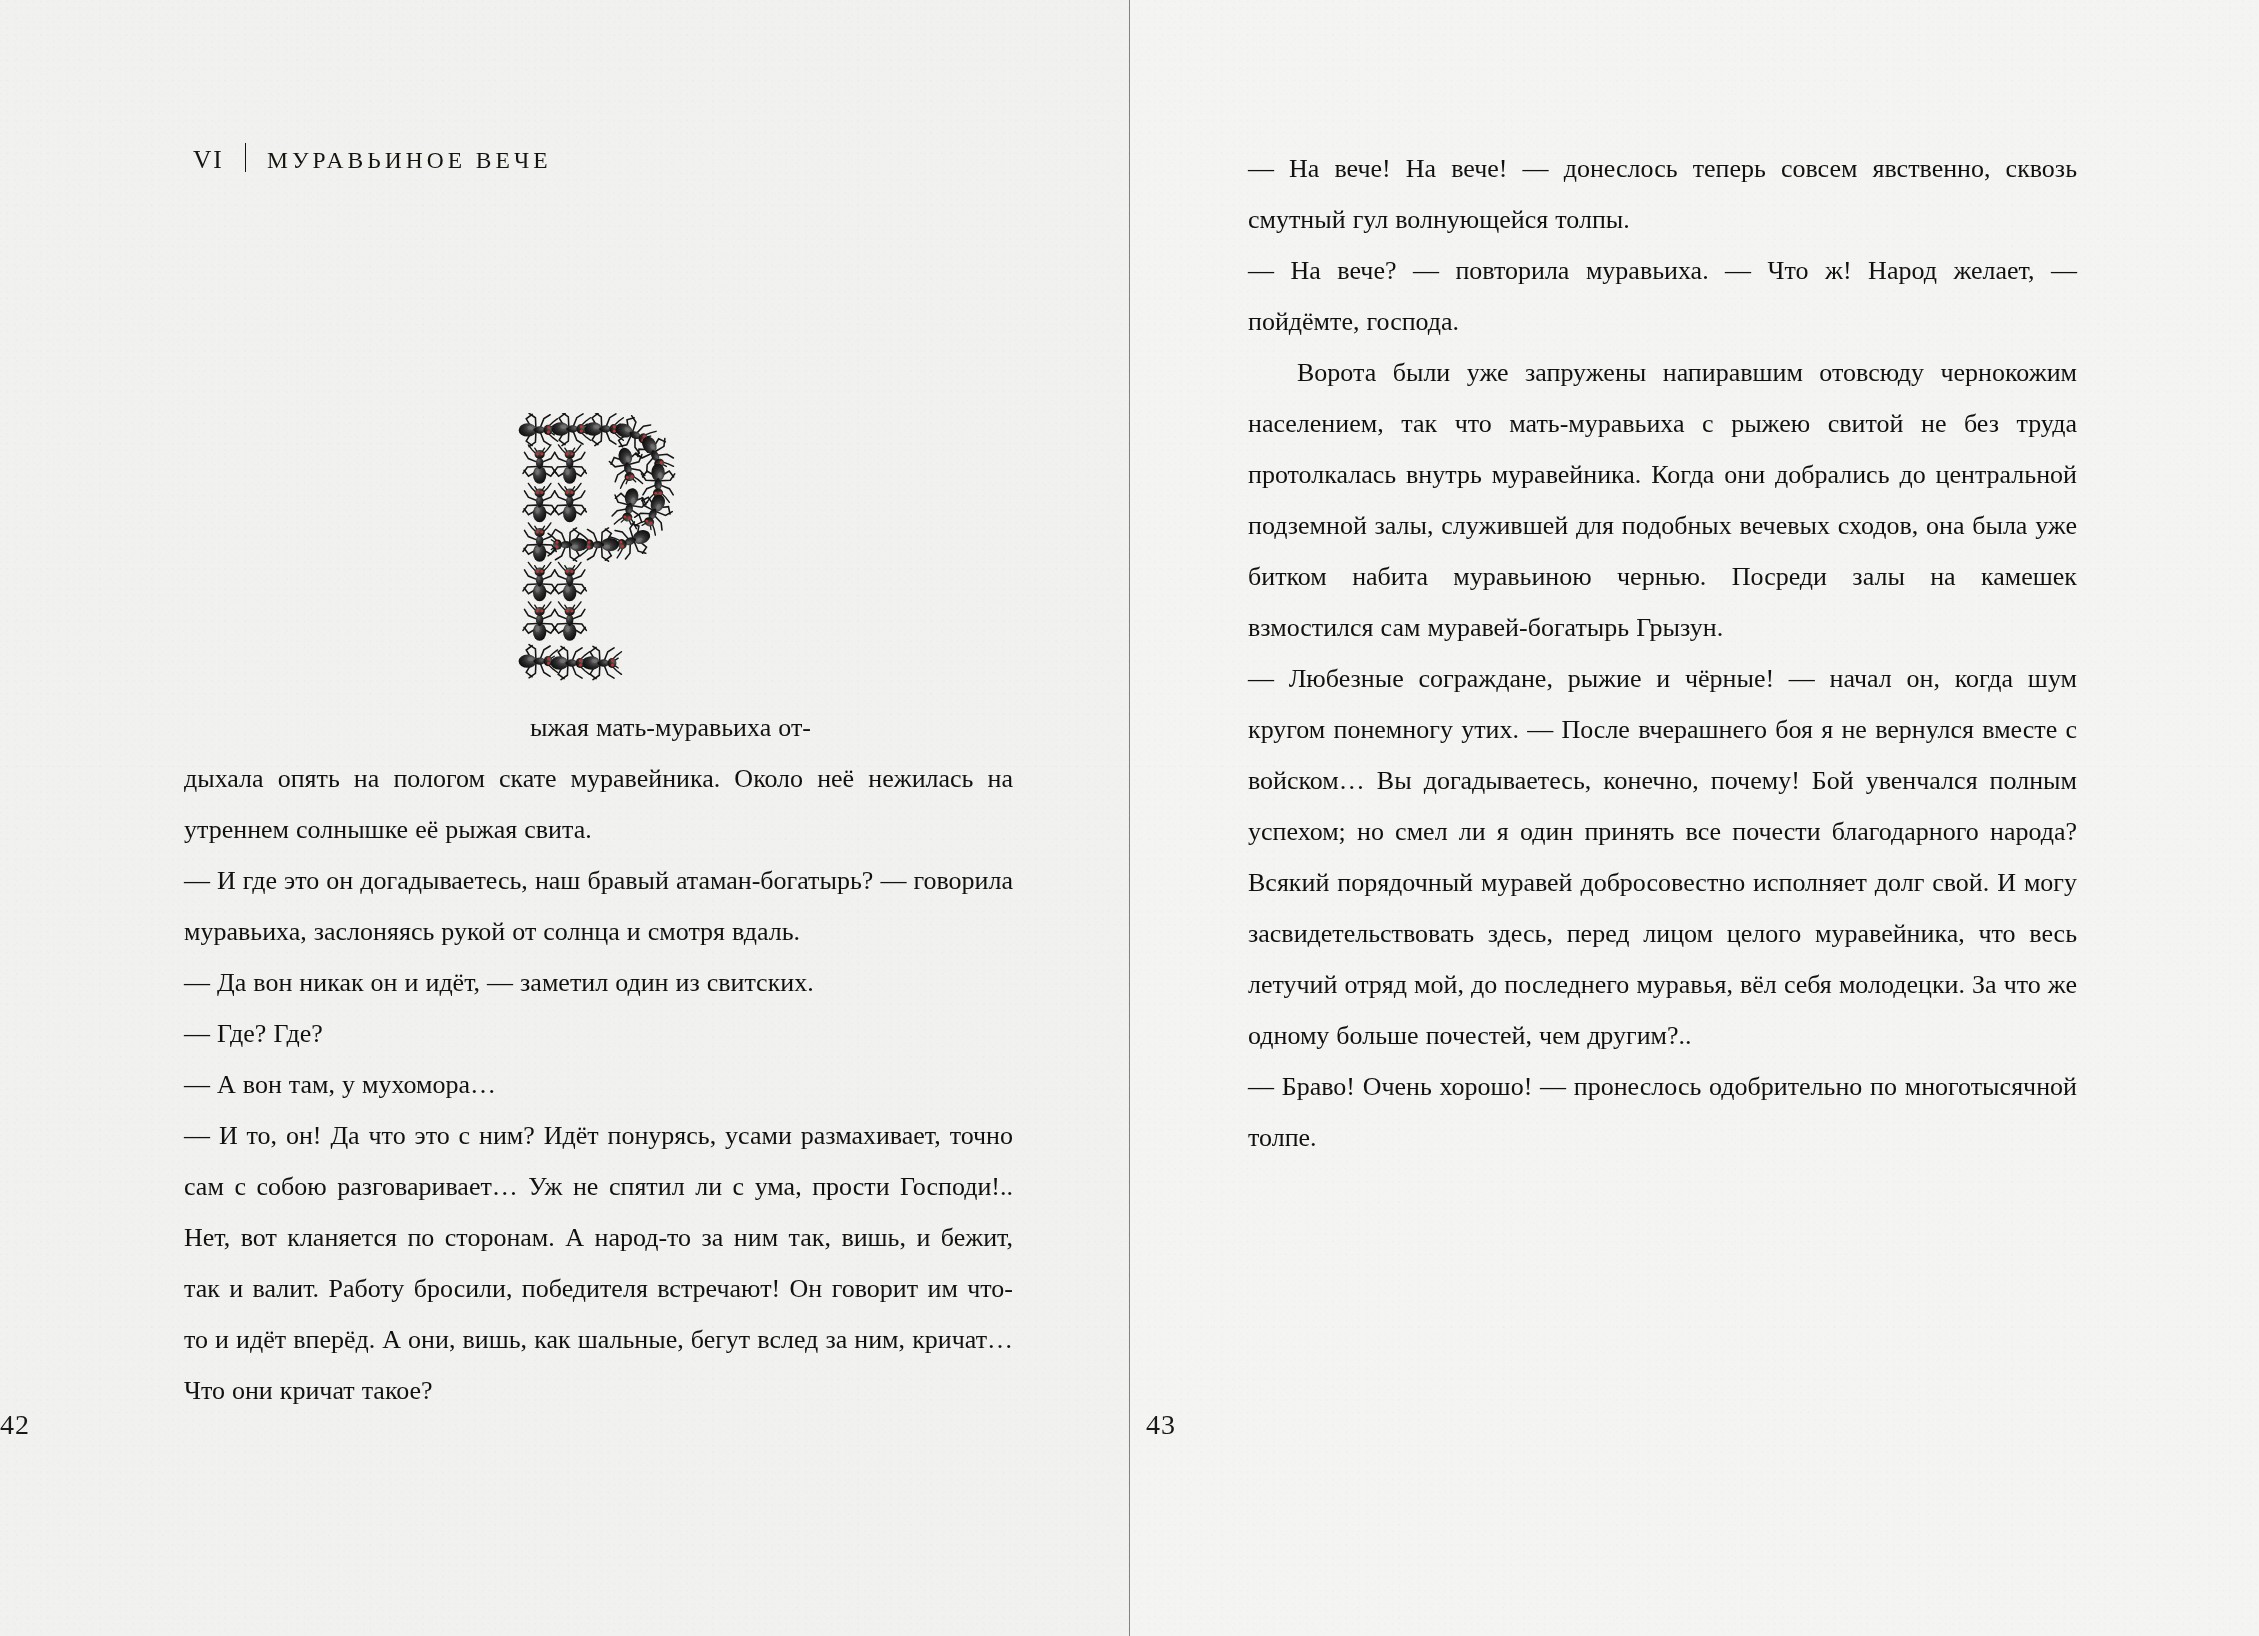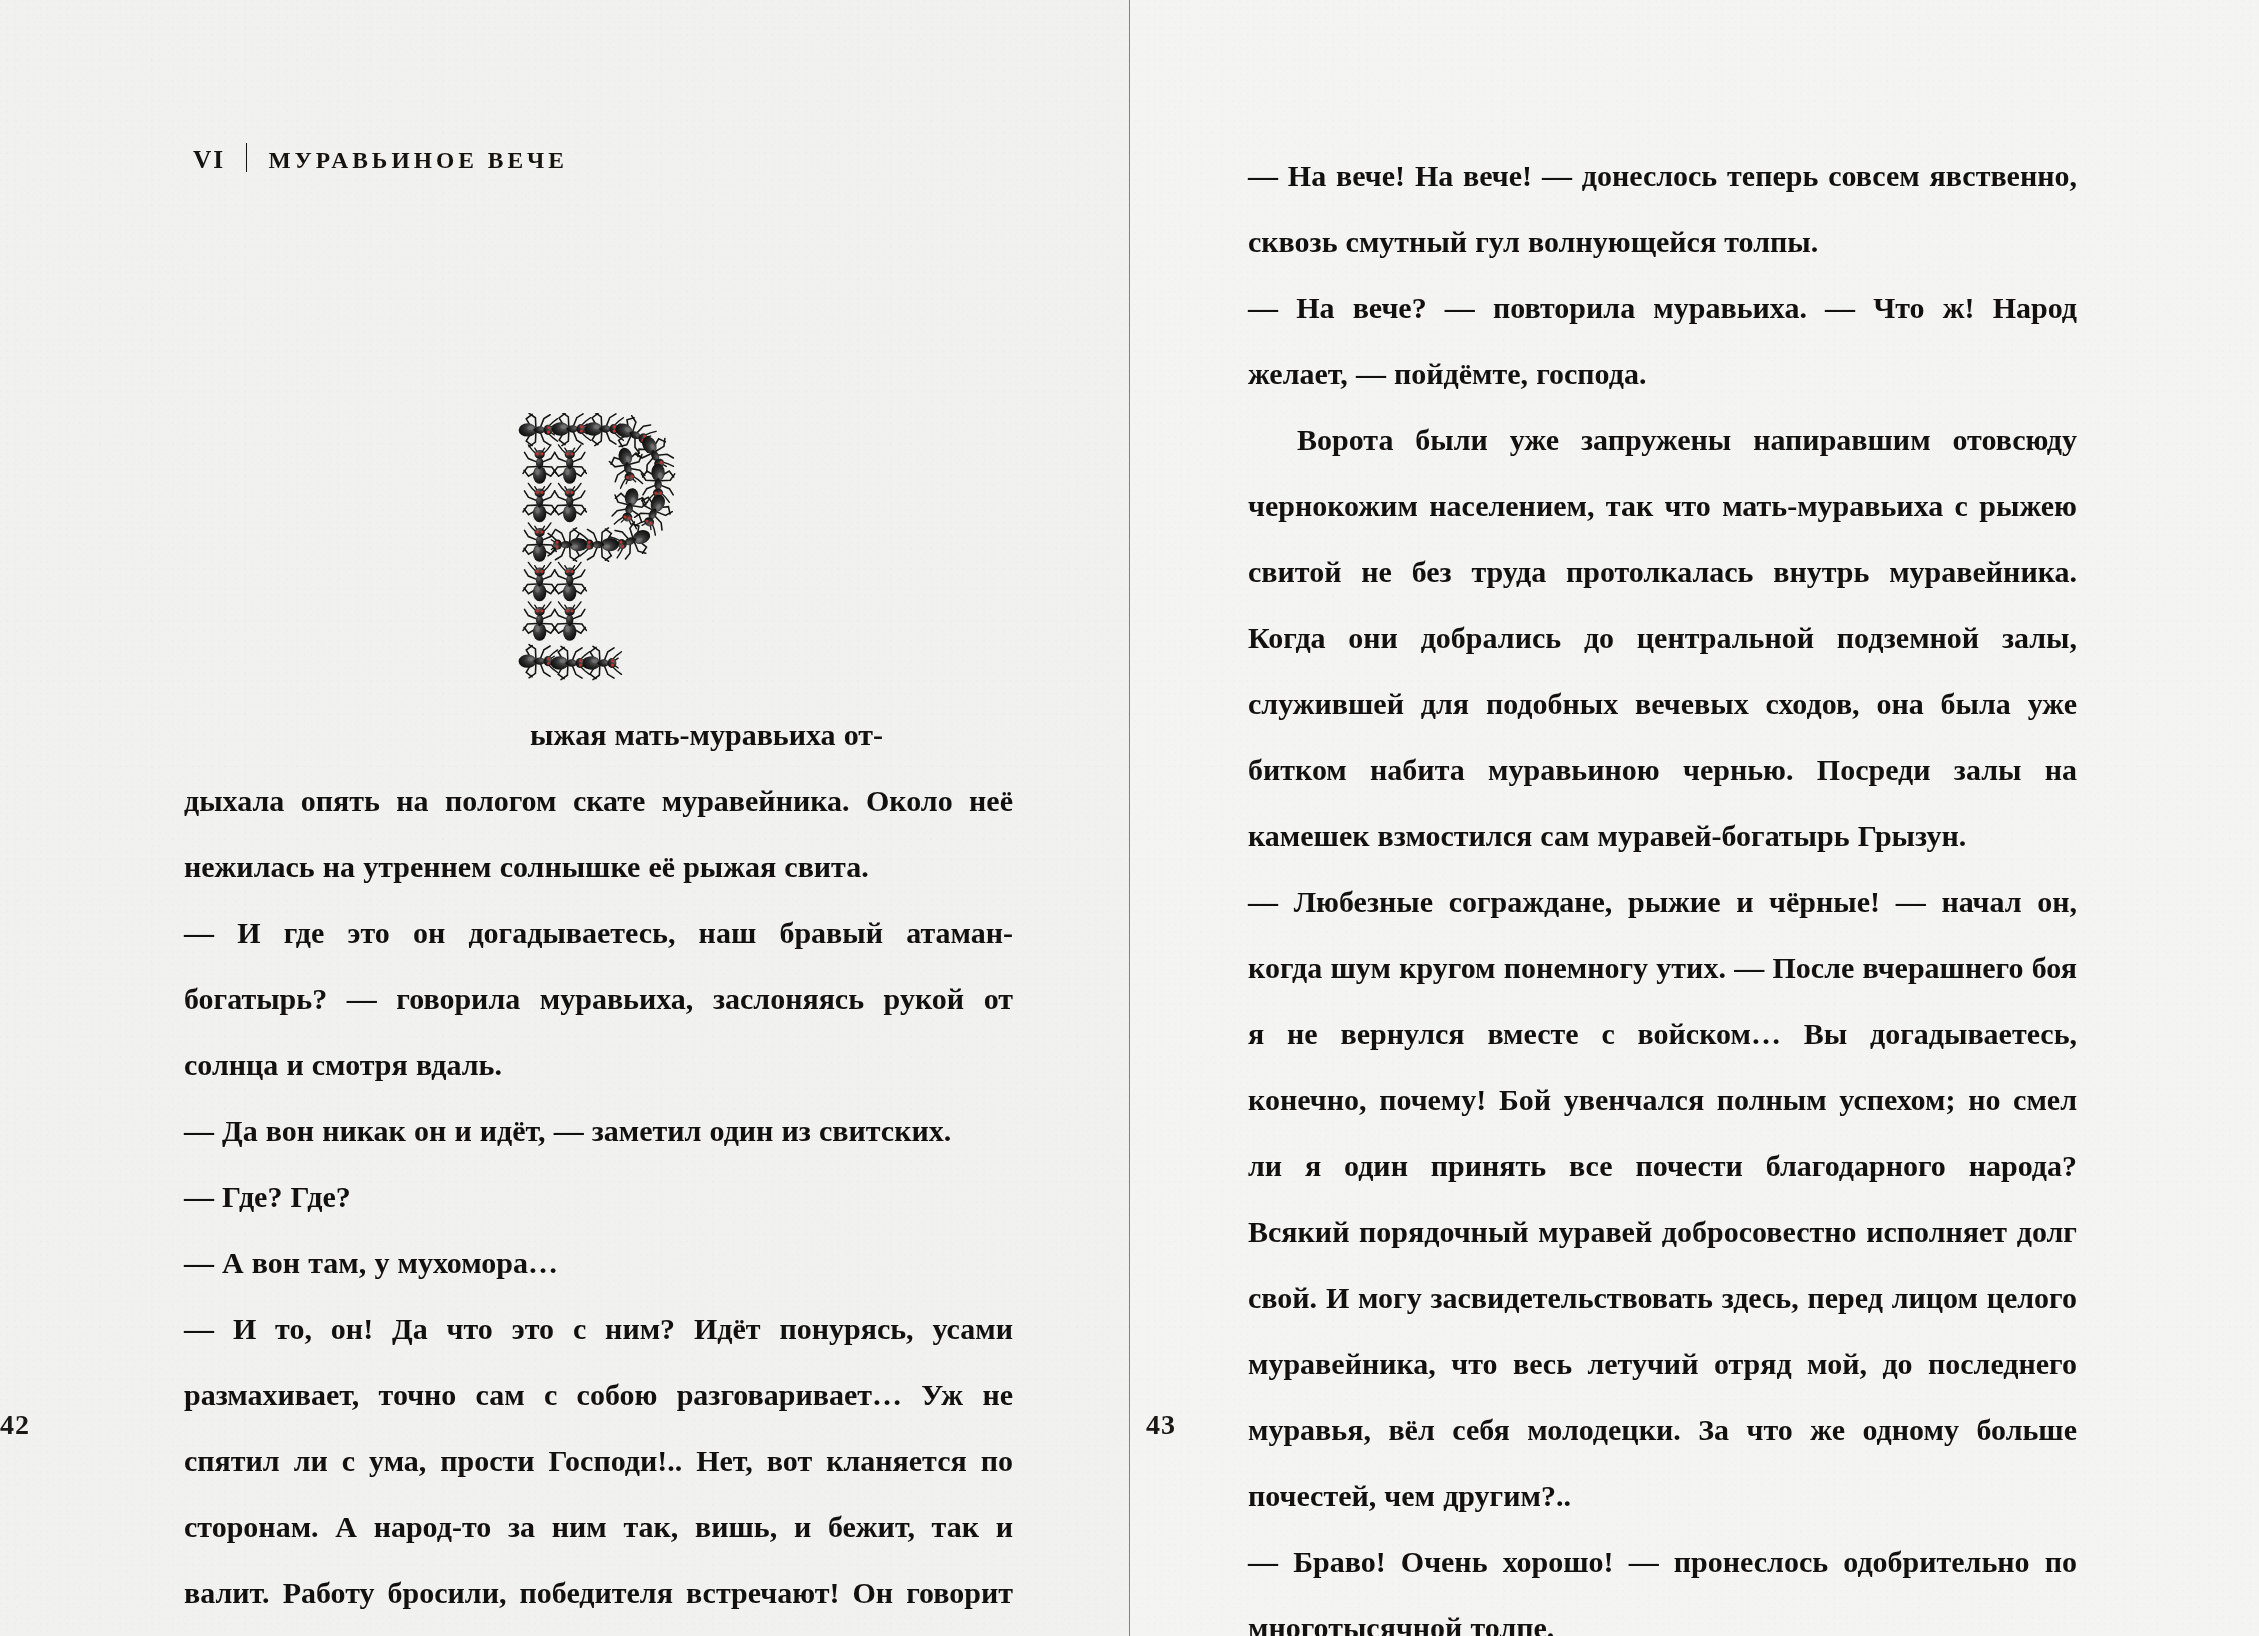--- a/index.html
+++ b/index.html
@@ -10,21 +10,20 @@
   }
 
   #spread {
     position: relative;
     width: 2260px;
     height: 1637px;
     background: #f0abfc;
     overflow: hidden;
     font-family: "Liberation Serif", "DejaVu Serif", serif;
     color: #13110f;
-    font-weight: bold;
   }
 
   
   #page-left-bg, #page-right-bg {
     position: absolute;
     top: 0;
     height: 1637px;
   }
   #page-left-bg  { left: 0;      width: 1130px; background: #f1f1ef; }
   #page-right-bg { left: 1130px; width: 1130px; background: #f4f4f2; }
@@ -89,22 +88,22 @@
   .rh-title {
     font-size: 23.5px;
     letter-spacing: 4px;
     text-transform: uppercase;
   }
 
   
   .body {
     position: absolute;
     width: 829px;
-    font-size: 30px;
-    line-height: 66px;
+    font-size: 26px;
+    line-height: 51px;
     text-align: justify;
     text-justify: inter-word;
     word-spacing: .02em;
   }
   .page.left  .body { left: 184px; top: 702px; }
   .page.right .body { left: 118px; top: 143px; }
 
   .body p { margin: 0; }
   .body p.indent { text-indent: 49px; }
   .body p.dialogue { text-indent: 0; }

